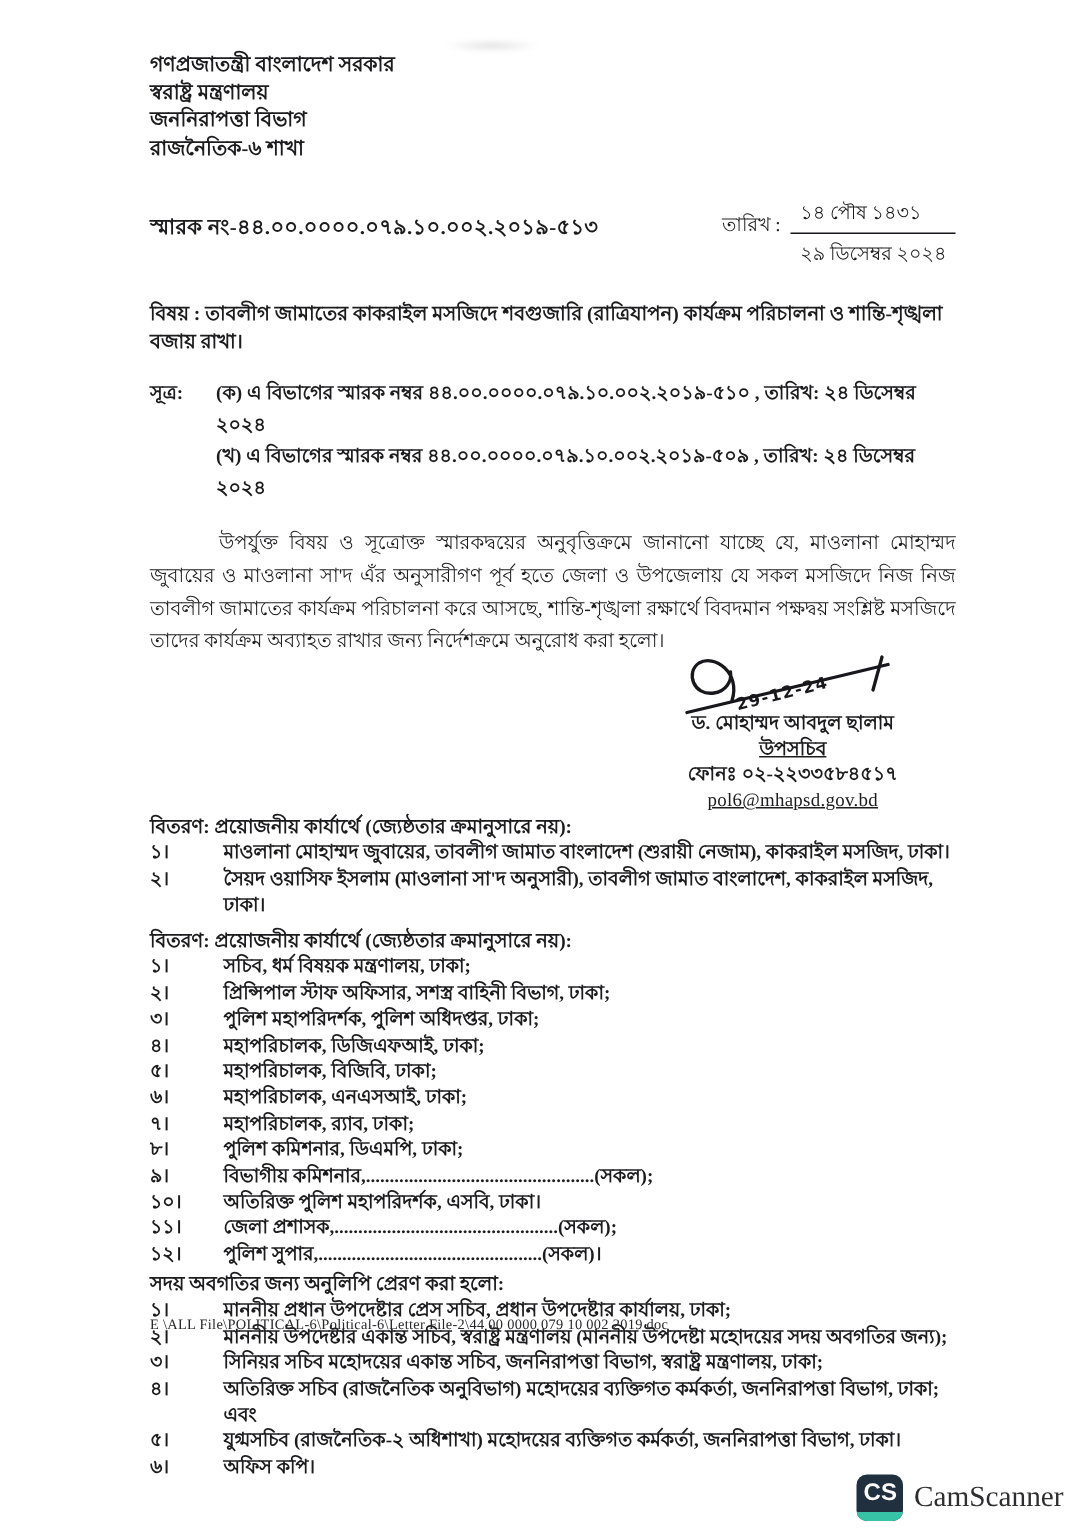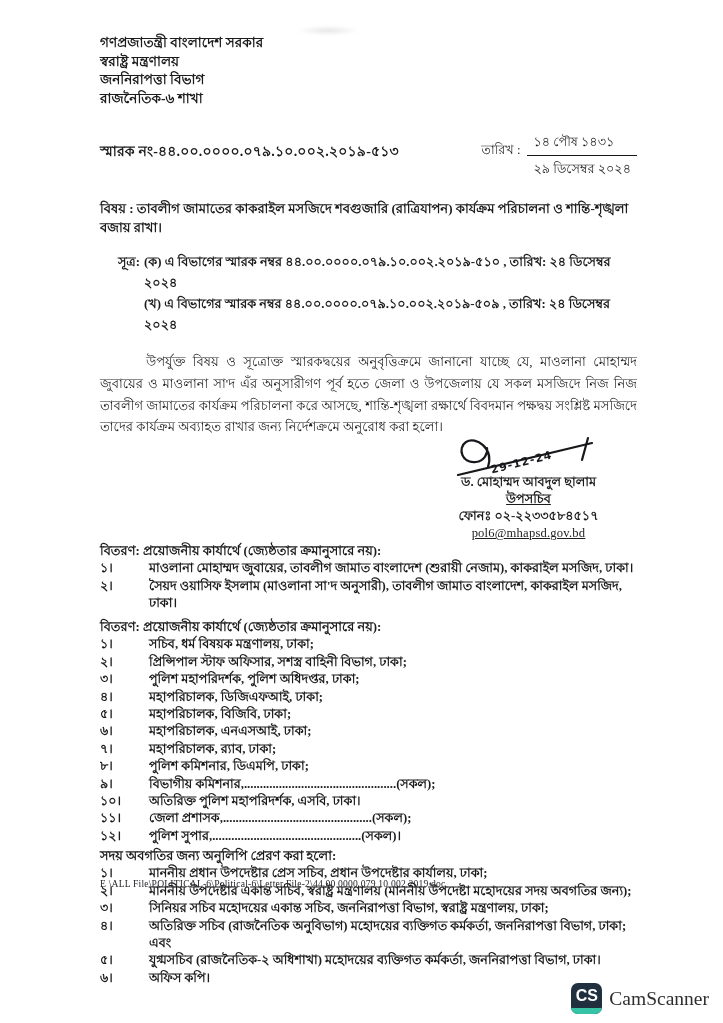--- a/index.html
+++ b/index.html
@@ -23,21 +23,21 @@
   .memo-no { font-size:14px; font-weight:700; padding-top:8px; letter-spacing:.2px; }
   .date-wrap { display:flex; align-items:flex-start; gap:7px; font-size:12.8px; font-weight:400; }
   .date-label { padding-top:8px; }
   .date-frac { display:inline-block; text-align:left; }
   .date-frac .top { display:block; padding:0 6px 2px 6px; border-bottom:1.6px solid #15151a; }
   .date-frac .bottom { display:block; padding:3px 6px 0 6px; }
 
   .subject { margin-top:19px; font-weight:700; font-size:13.1px; line-height:19px; }
 
   .refs { margin-top:15px; display:grid; grid-template-columns:40px 1fr; font-size:12.8px; line-height:21px; font-weight:600; }
-  .refs .ref-label { font-weight:700;text-align:right; }
+  .refs .ref-label { font-weight:700; }
   .refs .ref-lines { padding-left:4px; }
 
   .body-par { margin-top:15px; font-size:13.1px; line-height:21.8px; text-align:justify; text-indent:46px; font-weight:500; }
 
   .sig-area { position:relative; height:104px; }
   .sig-block { position:absolute; right:-4px; top:-4px; width:225px; text-align:center; font-size:12.8px; line-height:17px; }
   .sig-scribble { position:relative; height:44px; width:150px; margin:0 auto -4px auto; }
   .sig-scribble svg { position:absolute; left:0; top:0; }
   .sig-date { position:absolute; left:36px; top:20px; transform:rotate(-14deg);
     font-family:"DejaVu Sans",sans-serif; font-weight:700; font-size:11px; letter-spacing:1px; color:#17171c; }

